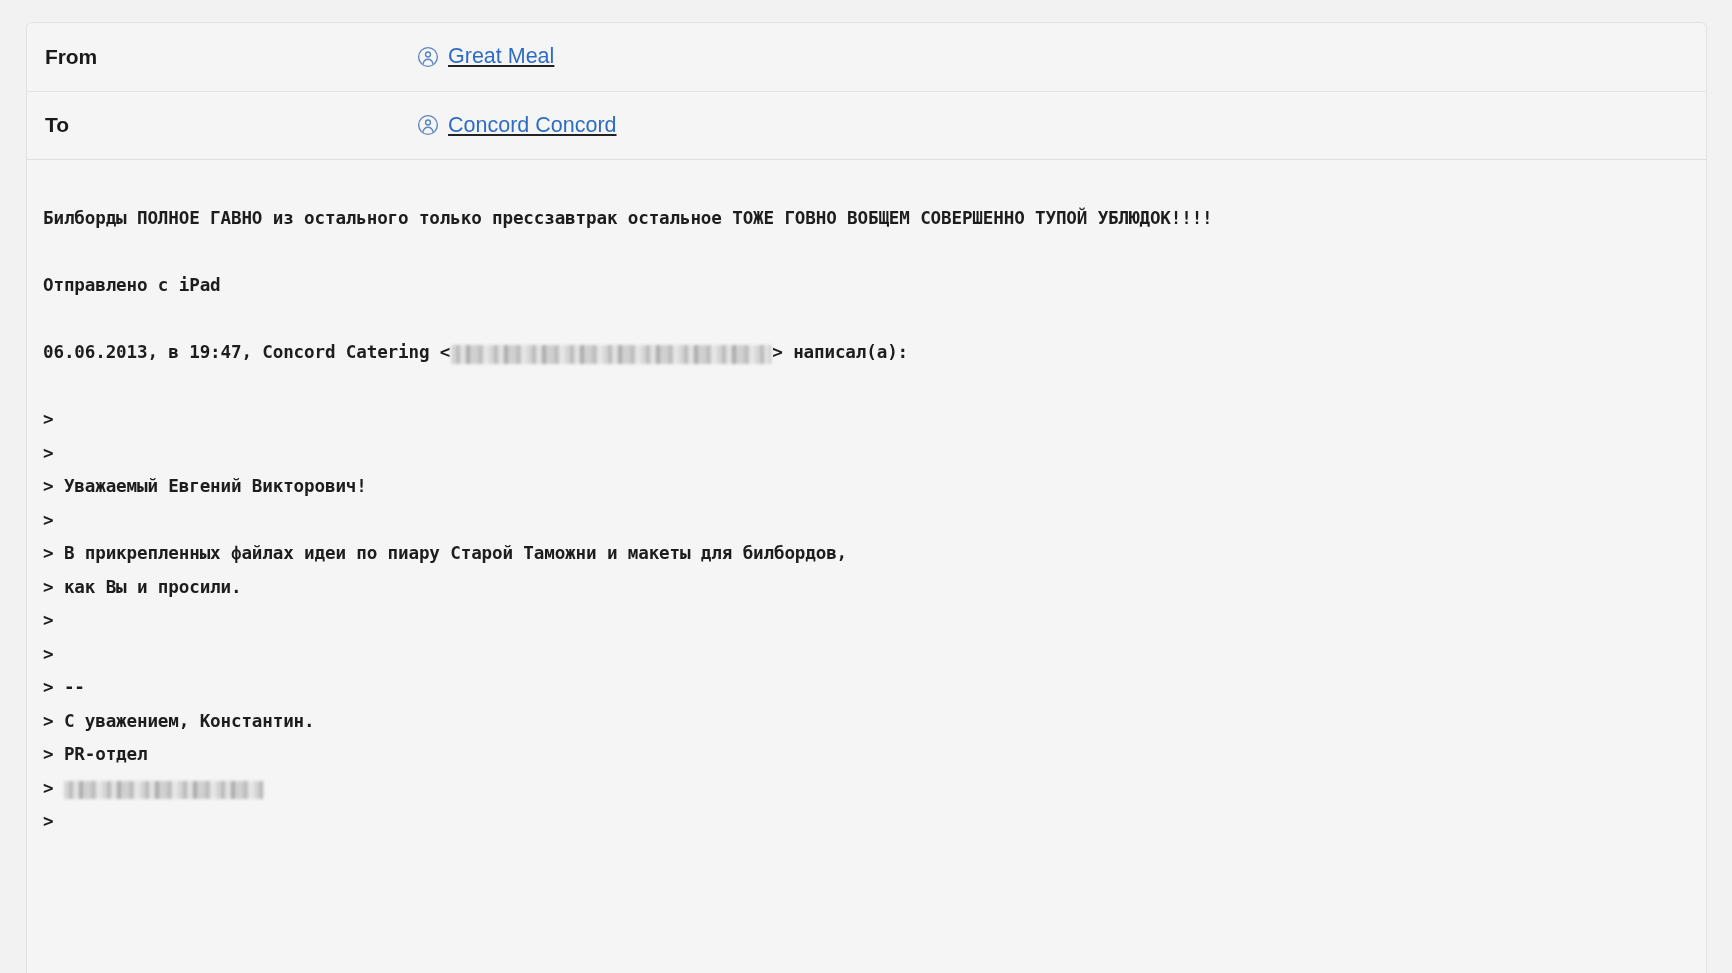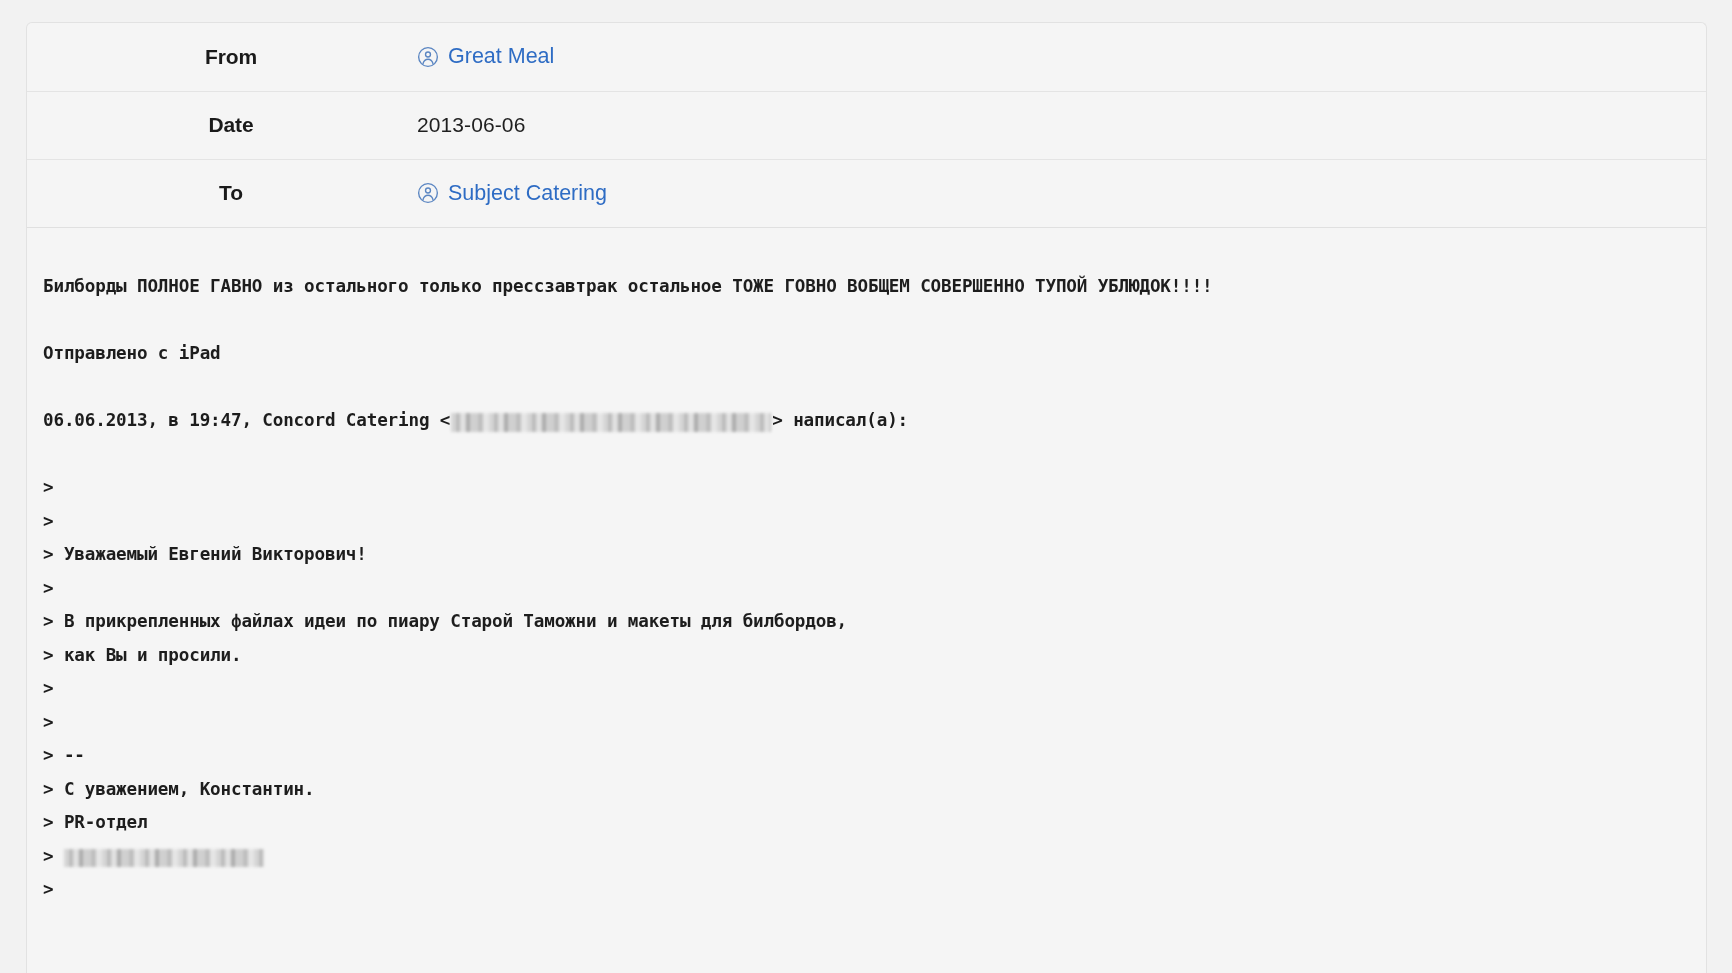--- a/index.html
+++ b/index.html
@@ -46,33 +46,33 @@
   }
   .hdr-label {
     width: 390px;
     padding: 0 0 0 18px;
     font-size: 21px;
     font-weight: bold;
     color: #1a1a1a;
     letter-spacing: -0.1px;
     vertical-align: middle;
     white-space: nowrap;
-    text-align: center;
   }
   .hdr-value {
     padding: 0;
     font-size: 21px;
     color: #222;
     vertical-align: middle;
     white-space: nowrap;
   }
   .hdr-value-inner {
     display: flex;
     align-items: center;
     gap: 9px;
+    text-decoration: underline;
   }
 
   .contact-link {
     display: inline-flex;
     align-items: center;
     gap: 9px;
     color: #2e6cc4;
     font-size: 21.5px;
     text-decoration: none;
     cursor: pointer;
@@ -155,41 +155,33 @@
                 <circle cx="12" cy="12" r="10.2" stroke="currentColor" stroke-width="1.5"></circle>
                 <circle cx="12" cy="9.3" r="2.7" stroke="currentColor" stroke-width="1.5"></circle>
                 <path d="M6.6 19.1c0.9-3.1 2.9-4.6 5.4-4.6s4.5 1.5 5.4 4.6" stroke="currentColor" stroke-width="1.5" stroke-linecap="round"></path>
               </svg>
               <span>Great Meal</span>
             </a>
           </div>
         </td>
       </tr>
 
-      <tr>
-        <td class="hdr-label">Date</td>
-        <td class="hdr-value">
-          <div class="hdr-value-inner">
-            <span class="plain-value">2013-06-06</span>
-          </div>
-        </td>
-      </tr>
 
 
       <tr>
         <td class="hdr-label">To</td>
         <td class="hdr-value">
           <div class="hdr-value-inner">
             <a class="contact-link" href="#">
               <svg class="avatar-icon" viewBox="0 0 24 24" fill="none">
                 <circle cx="12" cy="12" r="10.2" stroke="currentColor" stroke-width="1.5"></circle>
                 <circle cx="12" cy="9.3" r="2.7" stroke="currentColor" stroke-width="1.5"></circle>
                 <path d="M6.6 19.1c0.9-3.1 2.9-4.6 5.4-4.6s4.5 1.5 5.4 4.6" stroke="currentColor" stroke-width="1.5" stroke-linecap="round"></path>
               </svg>
-              <span>Subject Catering</span>
+              <span>Concord Concord</span>
             </a>
           </div>
         </td>
       </tr>
 
     </tbody>
   </table>
 
   <div class="body-divider"></div>
 

